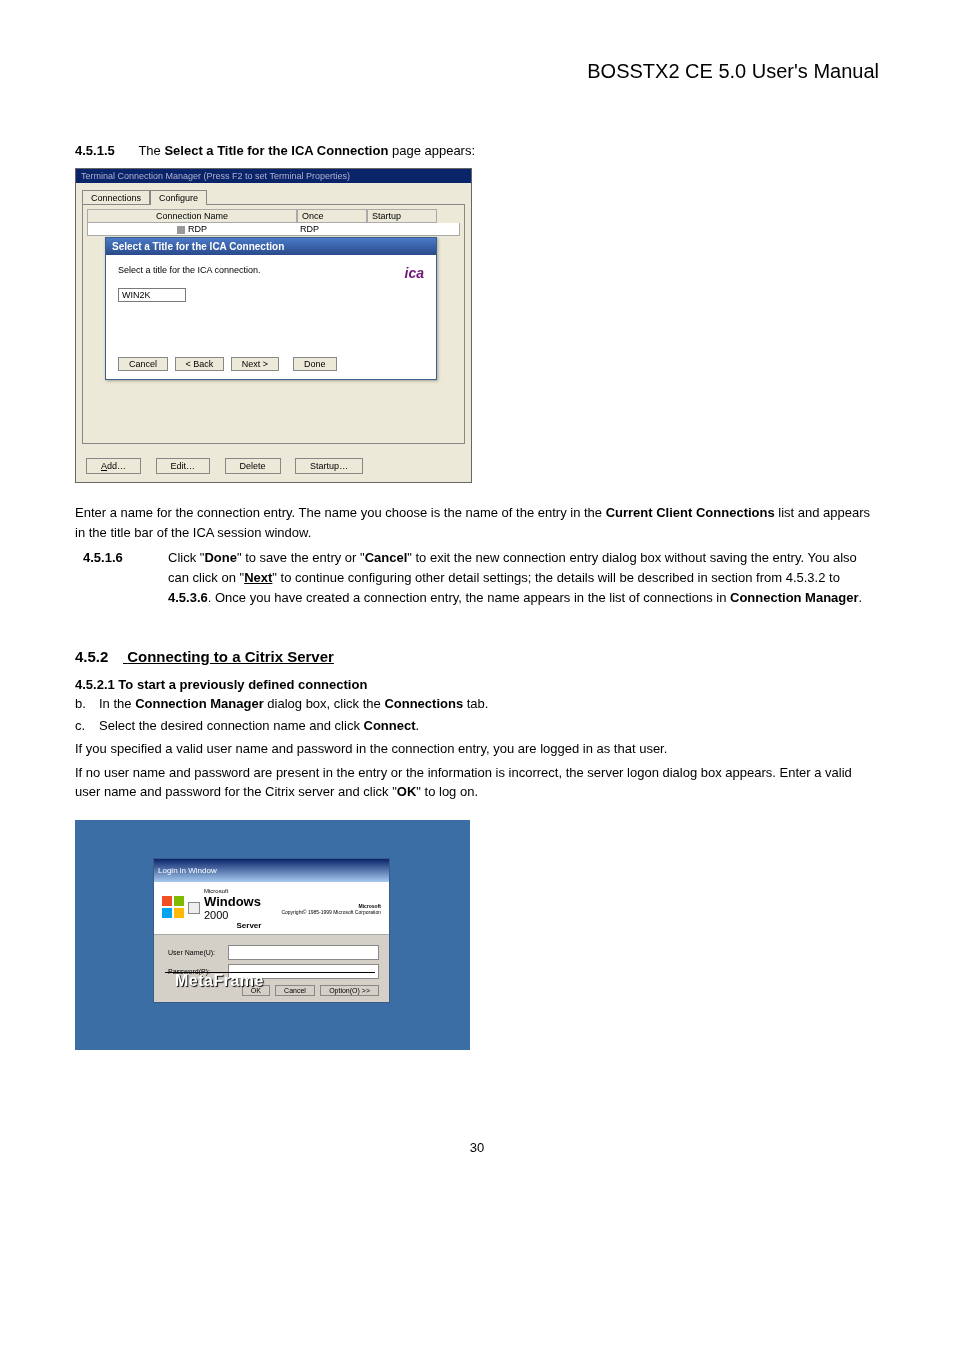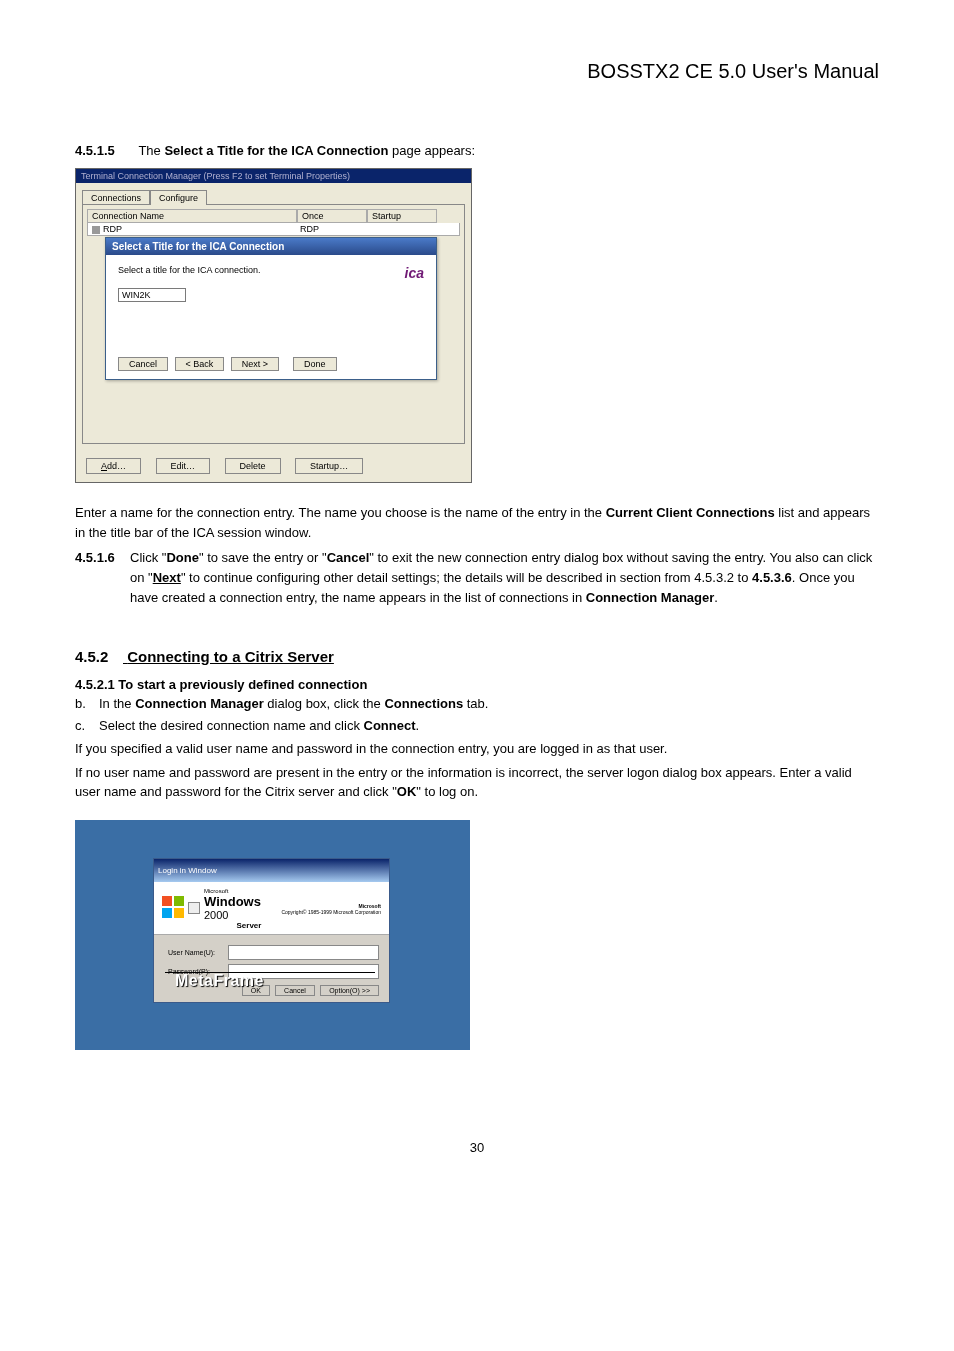--- a/index.html
+++ b/index.html
@@ -37,22 +37,21 @@
     font-size: 9px;
     margin-bottom: 20px;
   }
   .ss1-titlebar {
     background: #0a246a;
     color: #b0b0d0;
     padding: 2px 5px;
     font-size: 9px;
   }
   .ss1-tabs {
-    padding: 0 6px 0 6px;
-    margin-top: 6px;
+    padding: 6px 6px 0 6px;
   }
   .ss1-tab {
     display: inline-block;
     border: 1px solid #888;
     border-bottom: none;
     padding: 2px 8px;
     background: #ece9d8;
     font-size: 9px;
     position: relative;
     top: 1px;
@@ -71,21 +70,21 @@
   }
   .ss1-listhead {
     display: flex;
     font-size: 9px;
   }
   .ss1-listhead div {
     border: 1px solid #aaa;
     background: #ece9d8;
     padding: 1px 4px;
   }
-  .ss1-col-name { width: 200px; }
+  .ss1-col-name { width: 200px; text-align: center; }
   .ss1-col-type { width: 60px; }
   .ss1-col-startup { width: 60px; }
   .ss1-listrow {
     display: flex;
     font-size: 9px;
     background: #fff;
     border: 1px solid #aaa;
     border-top: none;
   }
   .ss1-listrow div { padding: 1px 4px; }
@@ -159,22 +158,23 @@
     font-family: Liberation Sans, sans-serif;
     margin-right: 12px;
   }
 
   .para {
     margin: 4px 0;
     line-height: 1.5;
   }
   .para-4516 {
     display: flex;
-    margin: 6px 0 40px 0;
+    margin: 6px 0 40px 8px;
     line-height: 1.55;
+    gap: 30px;
   }
   .para-4516 .num { flex: 0 0 55px; font-weight: bold; }
   .para-4516 .txt { flex: 1; }
 
   .h-452 {
     font-size: 15px;
     font-weight: bold;
     margin: 30px 0 12px 0;
     text-decoration: underline;
   }

